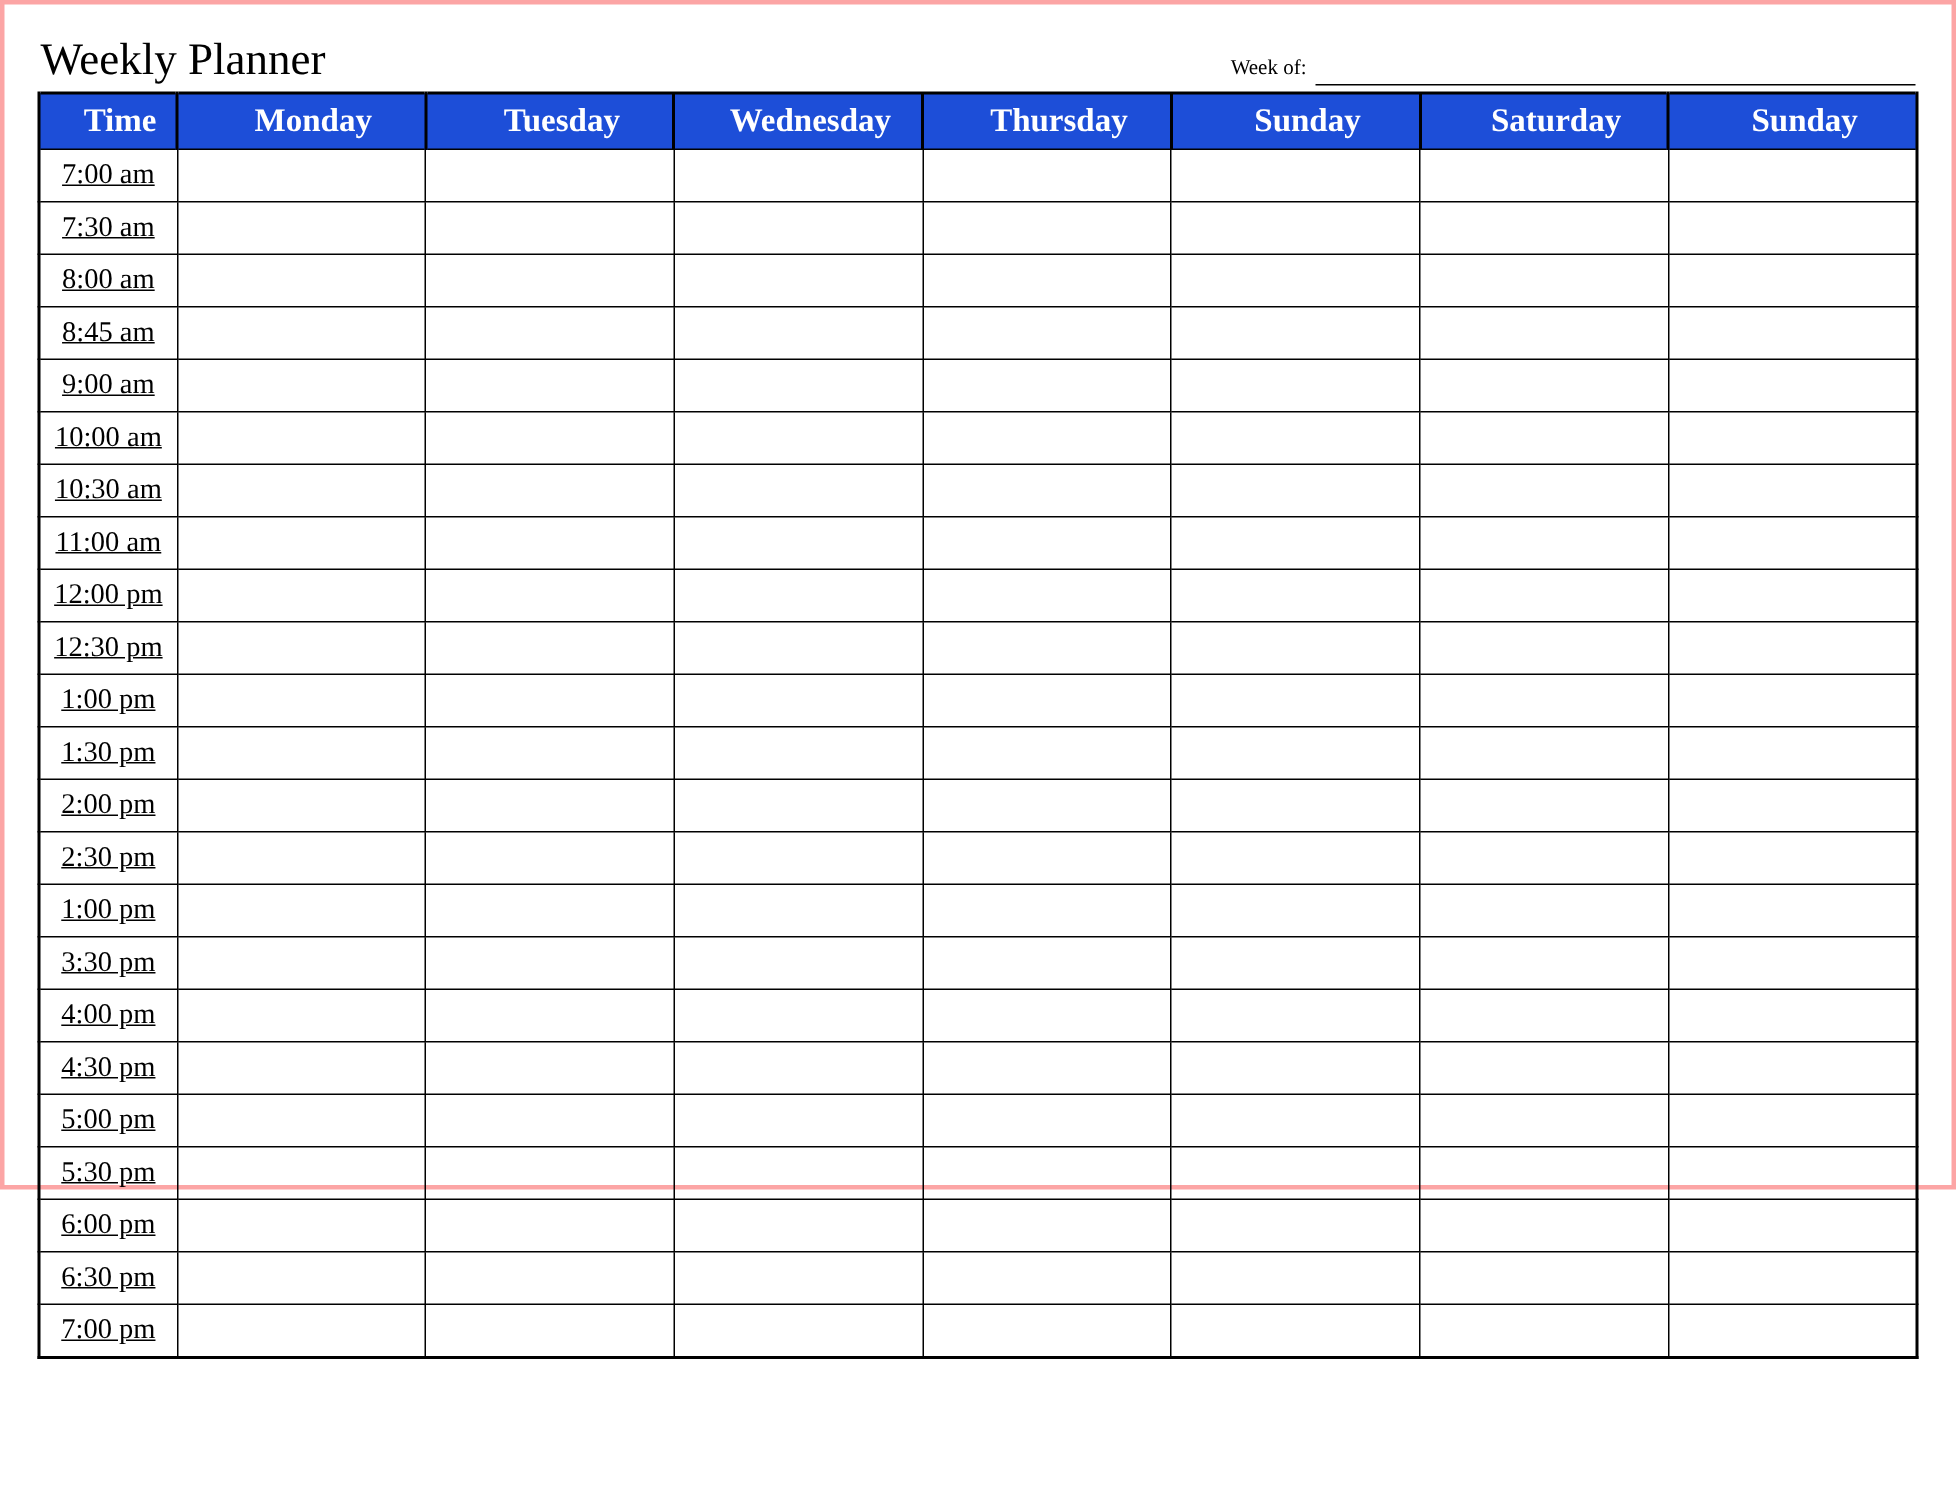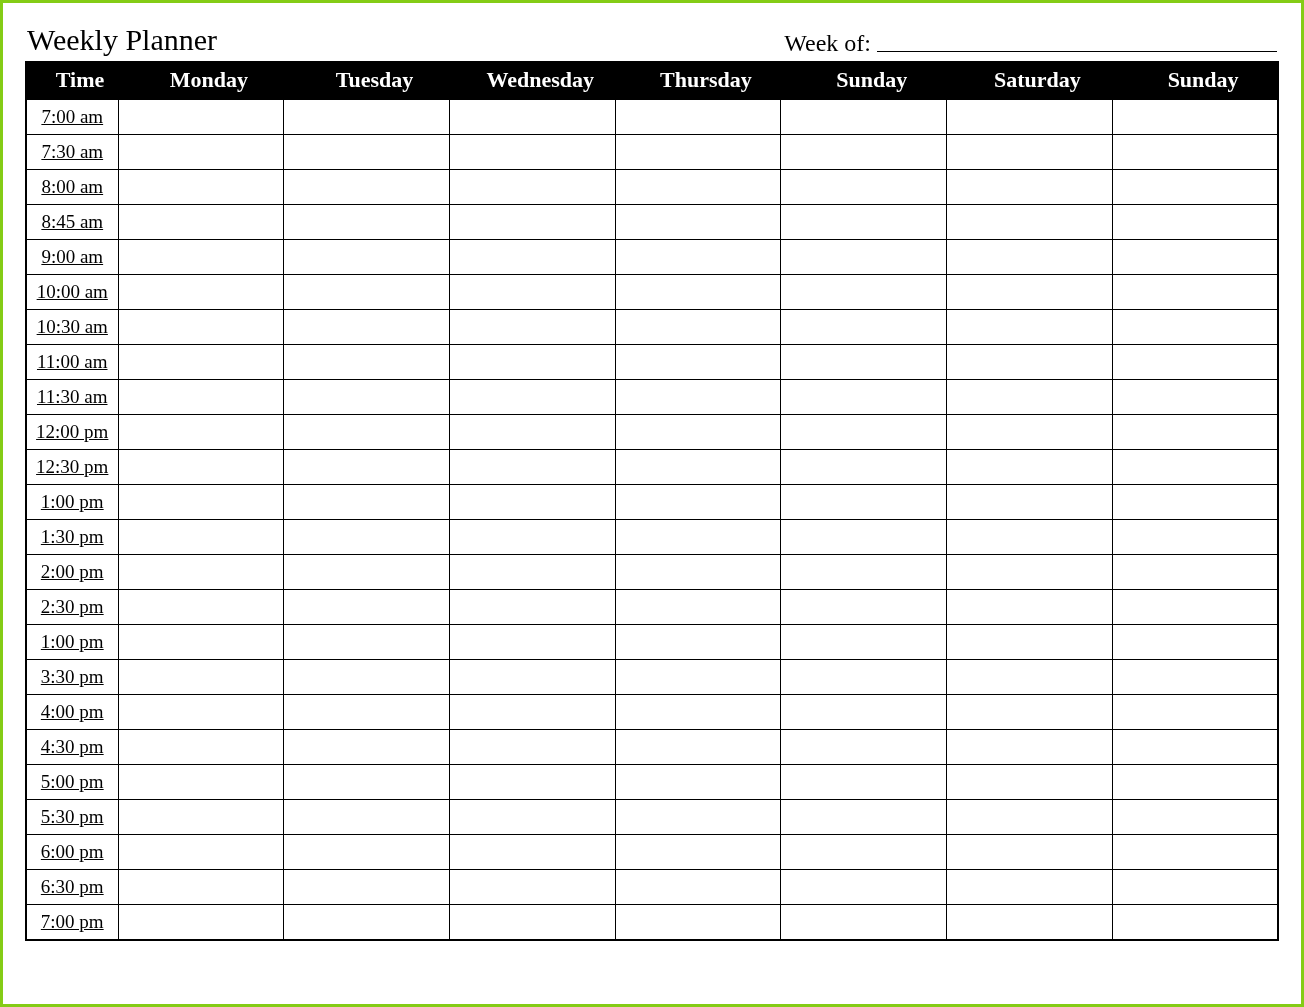--- a/index.html
+++ b/index.html
@@ -6,58 +6,58 @@
   html, body {
     margin: 0;
     padding: 0;
     width: 1304px;
     height: 1007px;
     font-family: "Times New Roman", Times, serif;
     background: #ffffff;
   }
   .page {
     width: 1304px;
-    height: 1007px;
-    border: 3px solid #84cc16;
+    height: 793px;
+    border: 3px solid #fca5a5;
     padding: 20px 22px 40px 22px;
     position: relative;
   }
   .header-row {
     display: flex;
     justify-content: space-between;
     align-items: flex-end;
     margin-bottom: 4px;
     padding: 0 2px;
   }
   .title {
     font-size: 30px;
     font-weight: normal;
     color: #000;
   }
   .weekof-wrap {
     display: flex;
-    align-items: flex-start;
-    font-size: 24px;
+    align-items: center;
+    font-size: 14px;
     color: #000;
   }
   .weekof-line {
     display: inline-block;
     width: 400px;
     border-bottom: 1.5px solid #000;
     margin-left: 6px;
     height: 22px;
   }
   table.planner {
     width: 100%;
     border-collapse: collapse;
     border: 2px solid #000;
     table-layout: fixed;
   }
   table.planner th {
-    background: #000000;
+    background: #1d4ed8;
     color: #fff;
     font-weight: bold;
     font-size: 22px;
     padding: 4px 0 6px 16px;
     border-left: 2px solid #000;
     border-right: 2px solid #000;
   }
   table.planner td {
     border: 1px solid #000;
     height: 35px;
@@ -184,30 +184,20 @@
           <td class="time-cell">11:00 am</td>
           <td></td>
           <td></td>
           <td></td>
           <td></td>
           <td></td>
           <td></td>
           <td></td>
         </tr>
         <tr>
-          <td class="time-cell">11:30 am</td>
-          <td></td>
-          <td></td>
-          <td></td>
-          <td></td>
-          <td></td>
-          <td></td>
-          <td></td>
-        </tr>
-        <tr>
           <td class="time-cell">12:00 pm</td>
           <td></td>
           <td></td>
           <td></td>
           <td></td>
           <td></td>
           <td></td>
           <td></td>
         </tr>
         <tr>

